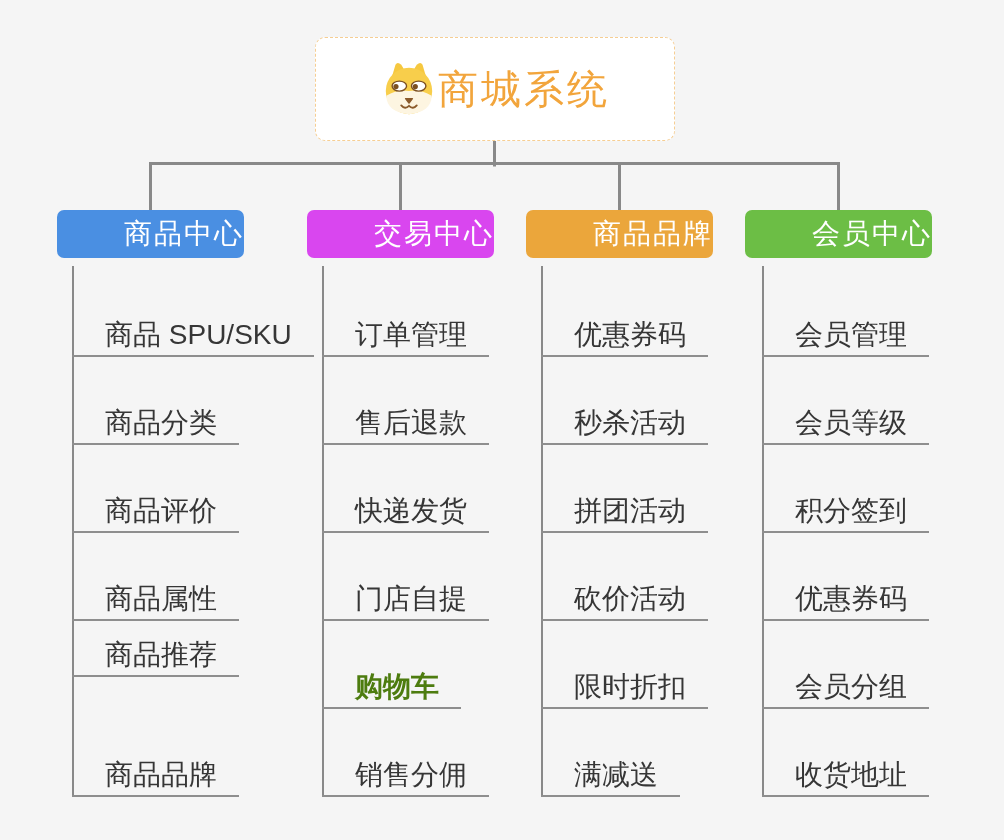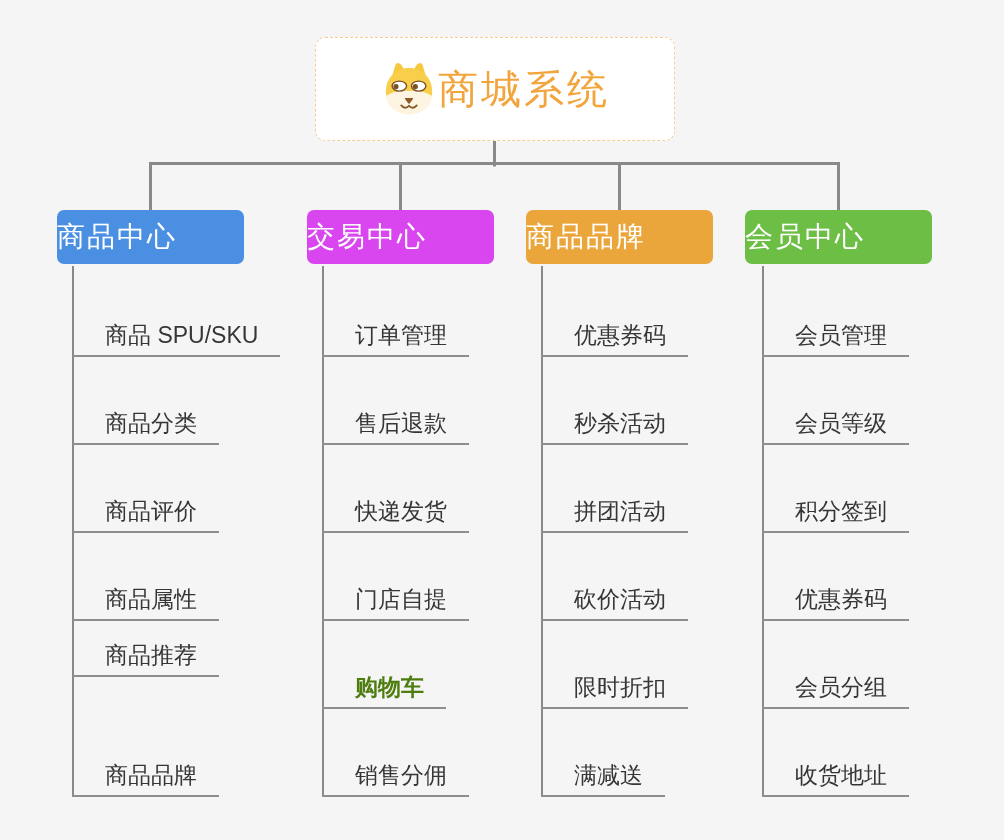--- a/index.html
+++ b/index.html
@@ -39,37 +39,37 @@
     color: #f2a53c;
     white-space: nowrap;
   }
   .dog-icon {
     width: 58px; height: 56px;
     display: inline-block;
     flex: 0 0 auto;
   }
   .branch-box {
     position: absolute;
-    width: 187px; height: 54px;
+    width: 187px; height: 48px;
     box-sizing: border-box;
     border-radius: 7px;
     display: flex;
     align-items: center;
-    justify-content: flex-start;
+    justify-content: flex-end;
   }
   .branch-label {
     color: #ffffff;
     font-size: 28px;
     letter-spacing: 2px;
     white-space: nowrap;
   }
   .leaf-node {
     position: absolute;
     white-space: nowrap;
-    font-size: 23px;
+    font-size: 28px;
     line-height: 30px;
     color: #363636;
     padding: 0 22px 5px 33px;
     border-bottom: 2px solid #8e8e8e;
   }
 </style>
 </head>
 <body>
 
 <div class="canvas">

